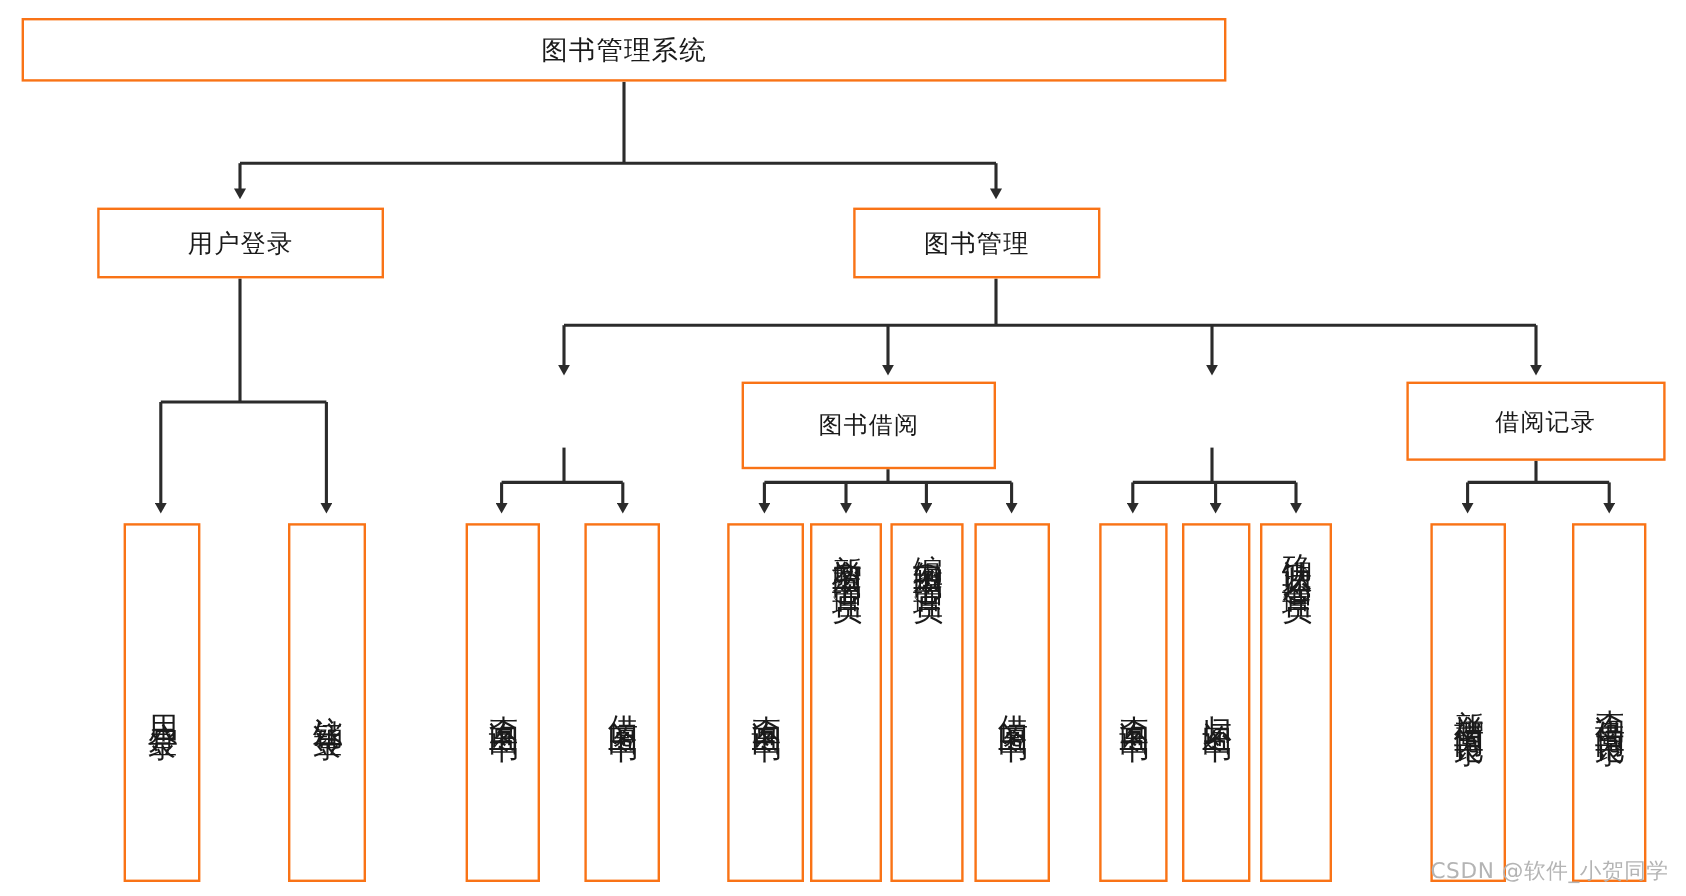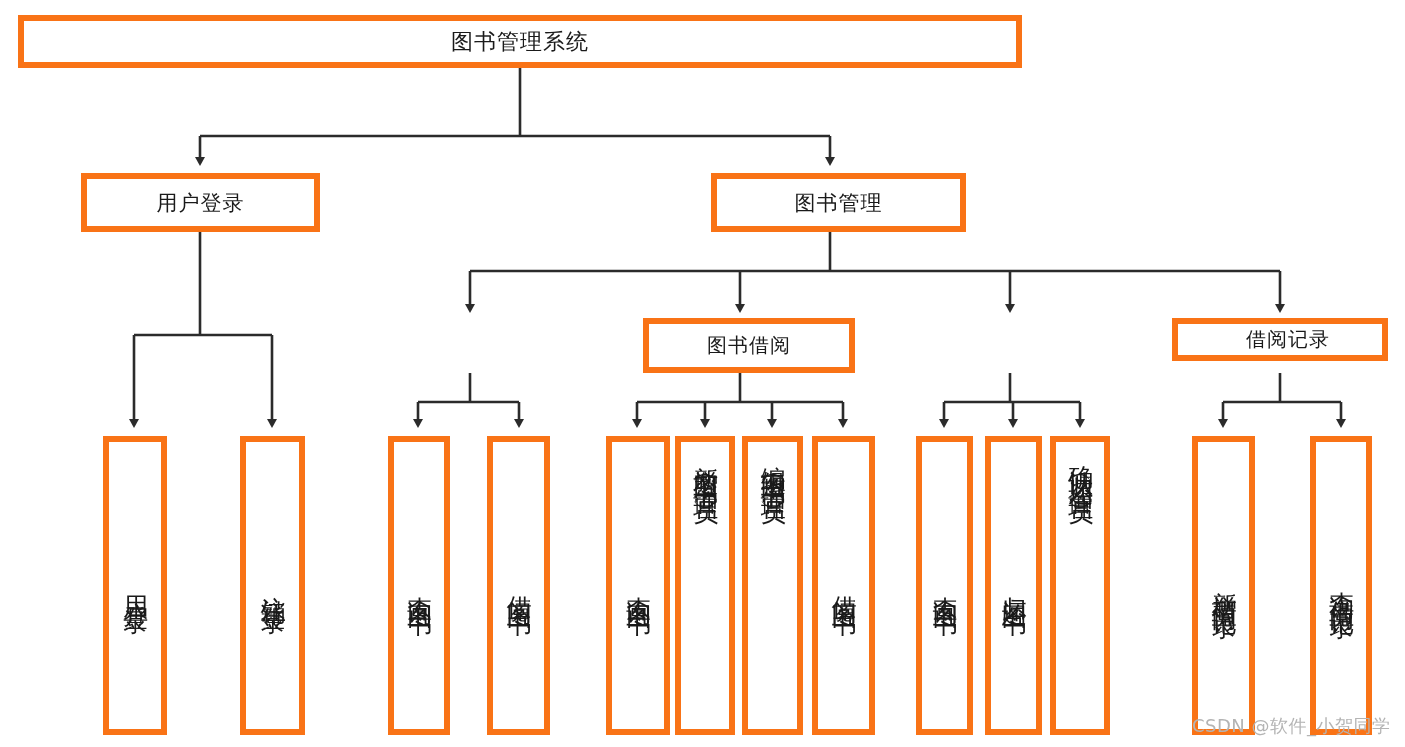--- a/index.html
+++ b/index.html
@@ -22,21 +22,21 @@
     position: absolute;
     left: 0;
     top: 0;
     width: 1405px;
     height: 747px;
     pointer-events: none;
   }
   .node {
     position: absolute;
     box-sizing: border-box;
-    border: 6px solid #f97316;
+    border: 2px solid #f97316;
     background: #ffffff;
     display: flex;
     align-items: center;
     justify-content: center;
     color: #1a1a1a;
   }
   .node.root {
     font-size: 22px;
     letter-spacing: 1px;
   }
@@ -138,28 +138,28 @@
     </g>
   </svg>
 
   <div class="node root" style="left:18px; top:15px; width:1004px; height:53px;">
     <span>图书管理系统</span>
   </div>
 
   <div class="node lvl1" style="left:81px; top:173px; width:239px; height:59px;">
     <span>用户登录</span>
   </div>
-  <div class="node lvl1" style="left:711px; top:173px; width:255px; height:59px;align-items:center;">
+  <div class="node lvl1" style="left:711px; top:173px; width:206px; height:59px;align-items:center;">
     <span>图书管理</span>
   </div>
 
-  <div class="node lvl2" style="left:643px; top:318px; width:212px; height:55px;text-align:center;">
+  <div class="node lvl2" style="left:618px; top:318px; width:212px; height:73px;text-align:center;">
     <span>图书借阅</span>
   </div>
-  <div class="node lvl2" style="left:1172px; top:318px; width:216px; height:43px;padding-left:16px;">
+  <div class="node lvl2" style="left:1172px; top:318px; width:216px; height:66px;padding-left:16px;">
     <span>借阅记录</span>
   </div>
 
   <div class="node leaf" style="left:103px; top:436px; width:64px; height:299px;">
     <div class="leafinner">
       <span class="vtext">用户登录</span>
     </div>
   </div>
 
   <div class="node leaf" style="left:240px; top:436px; width:65px; height:299px;">

